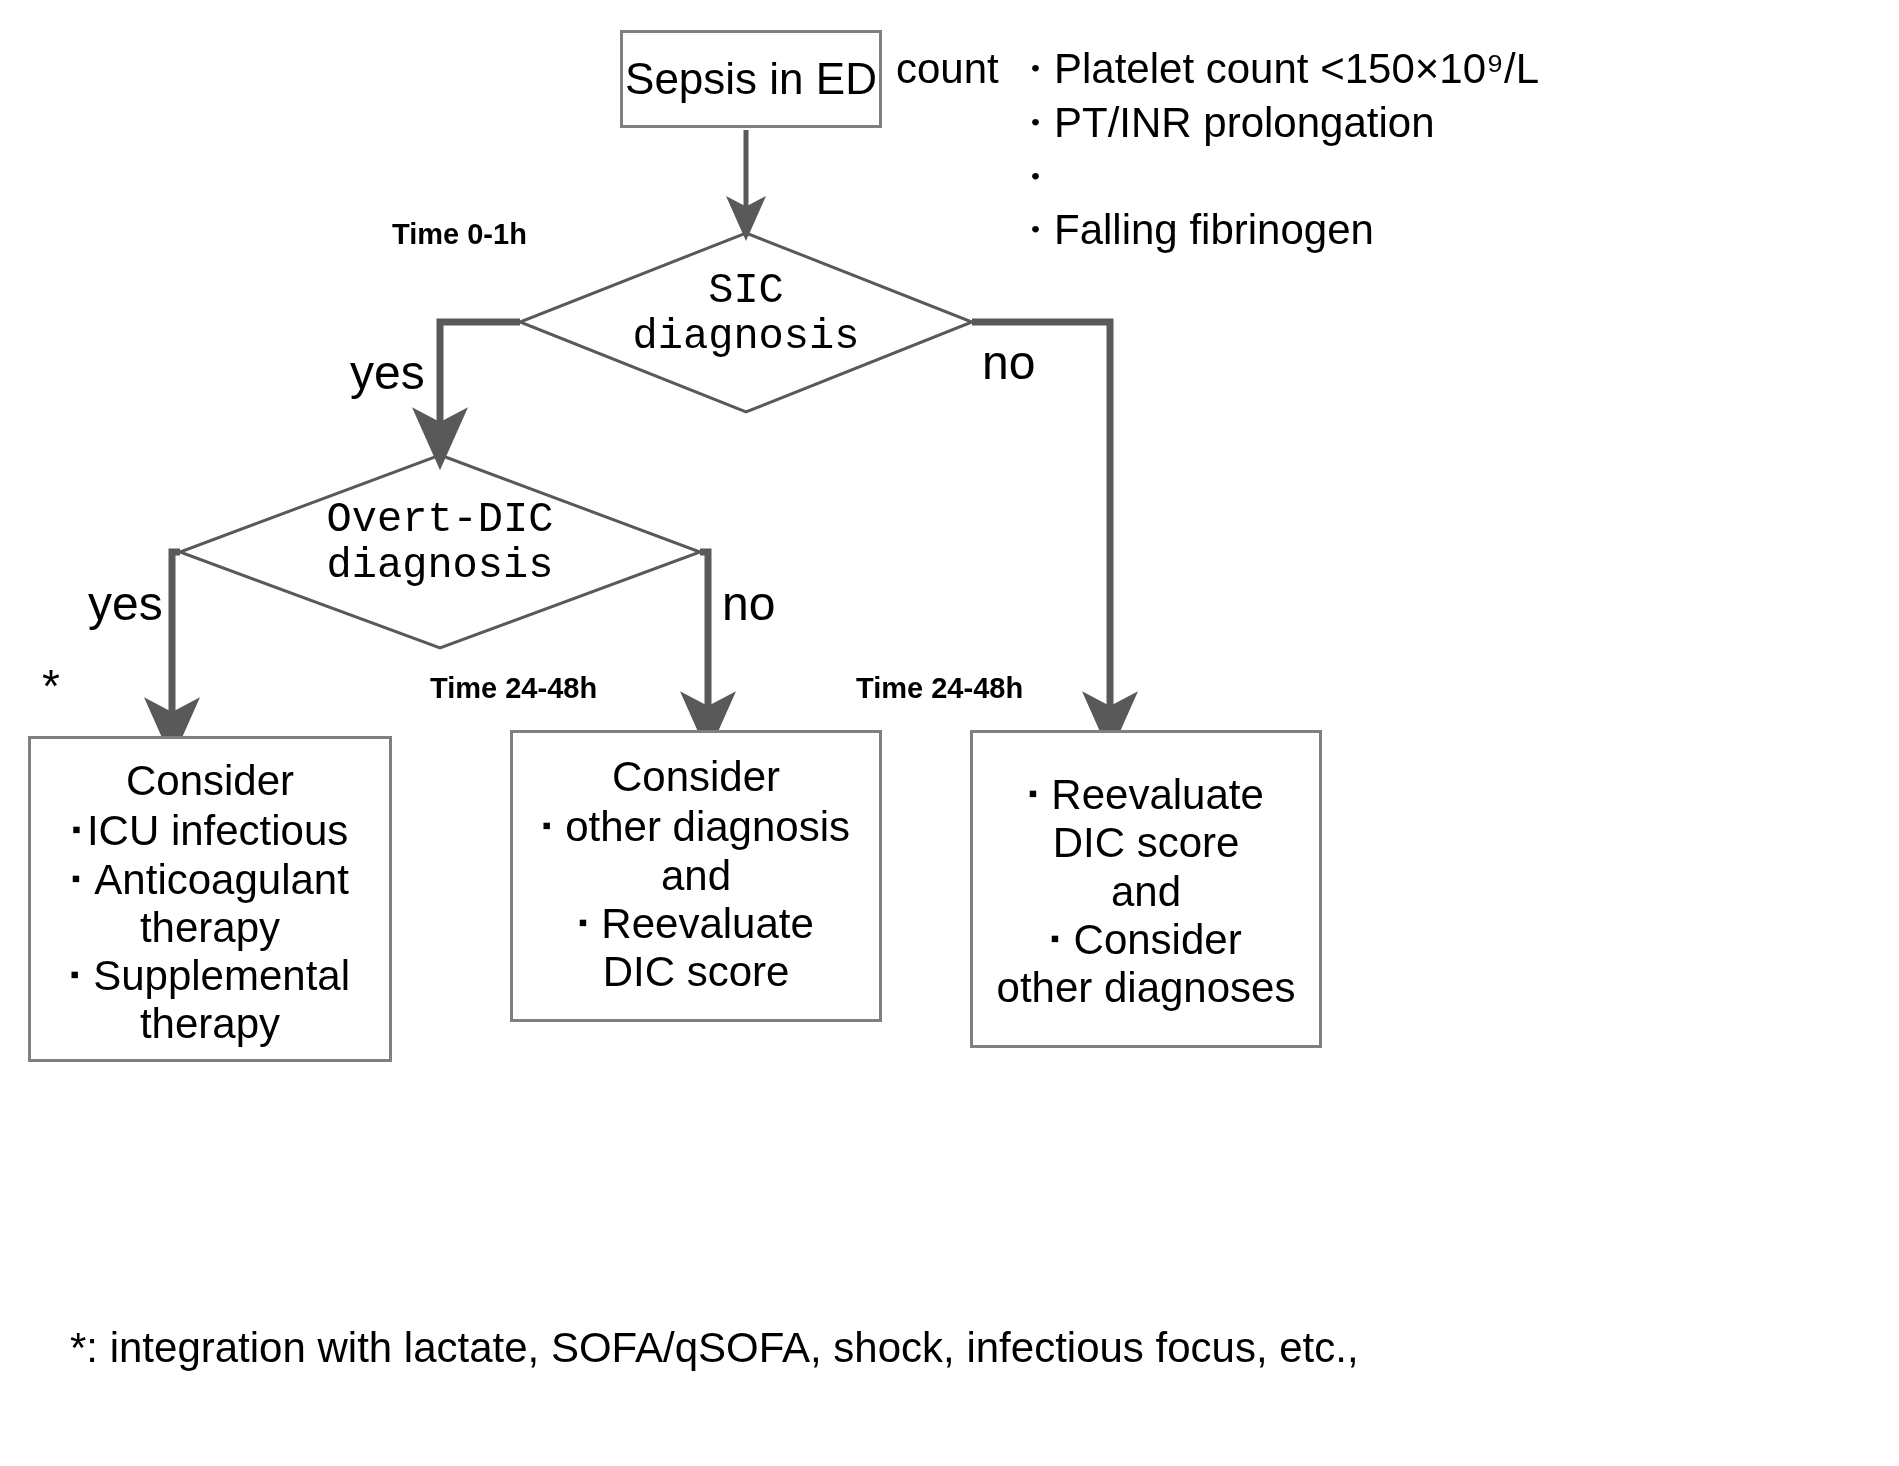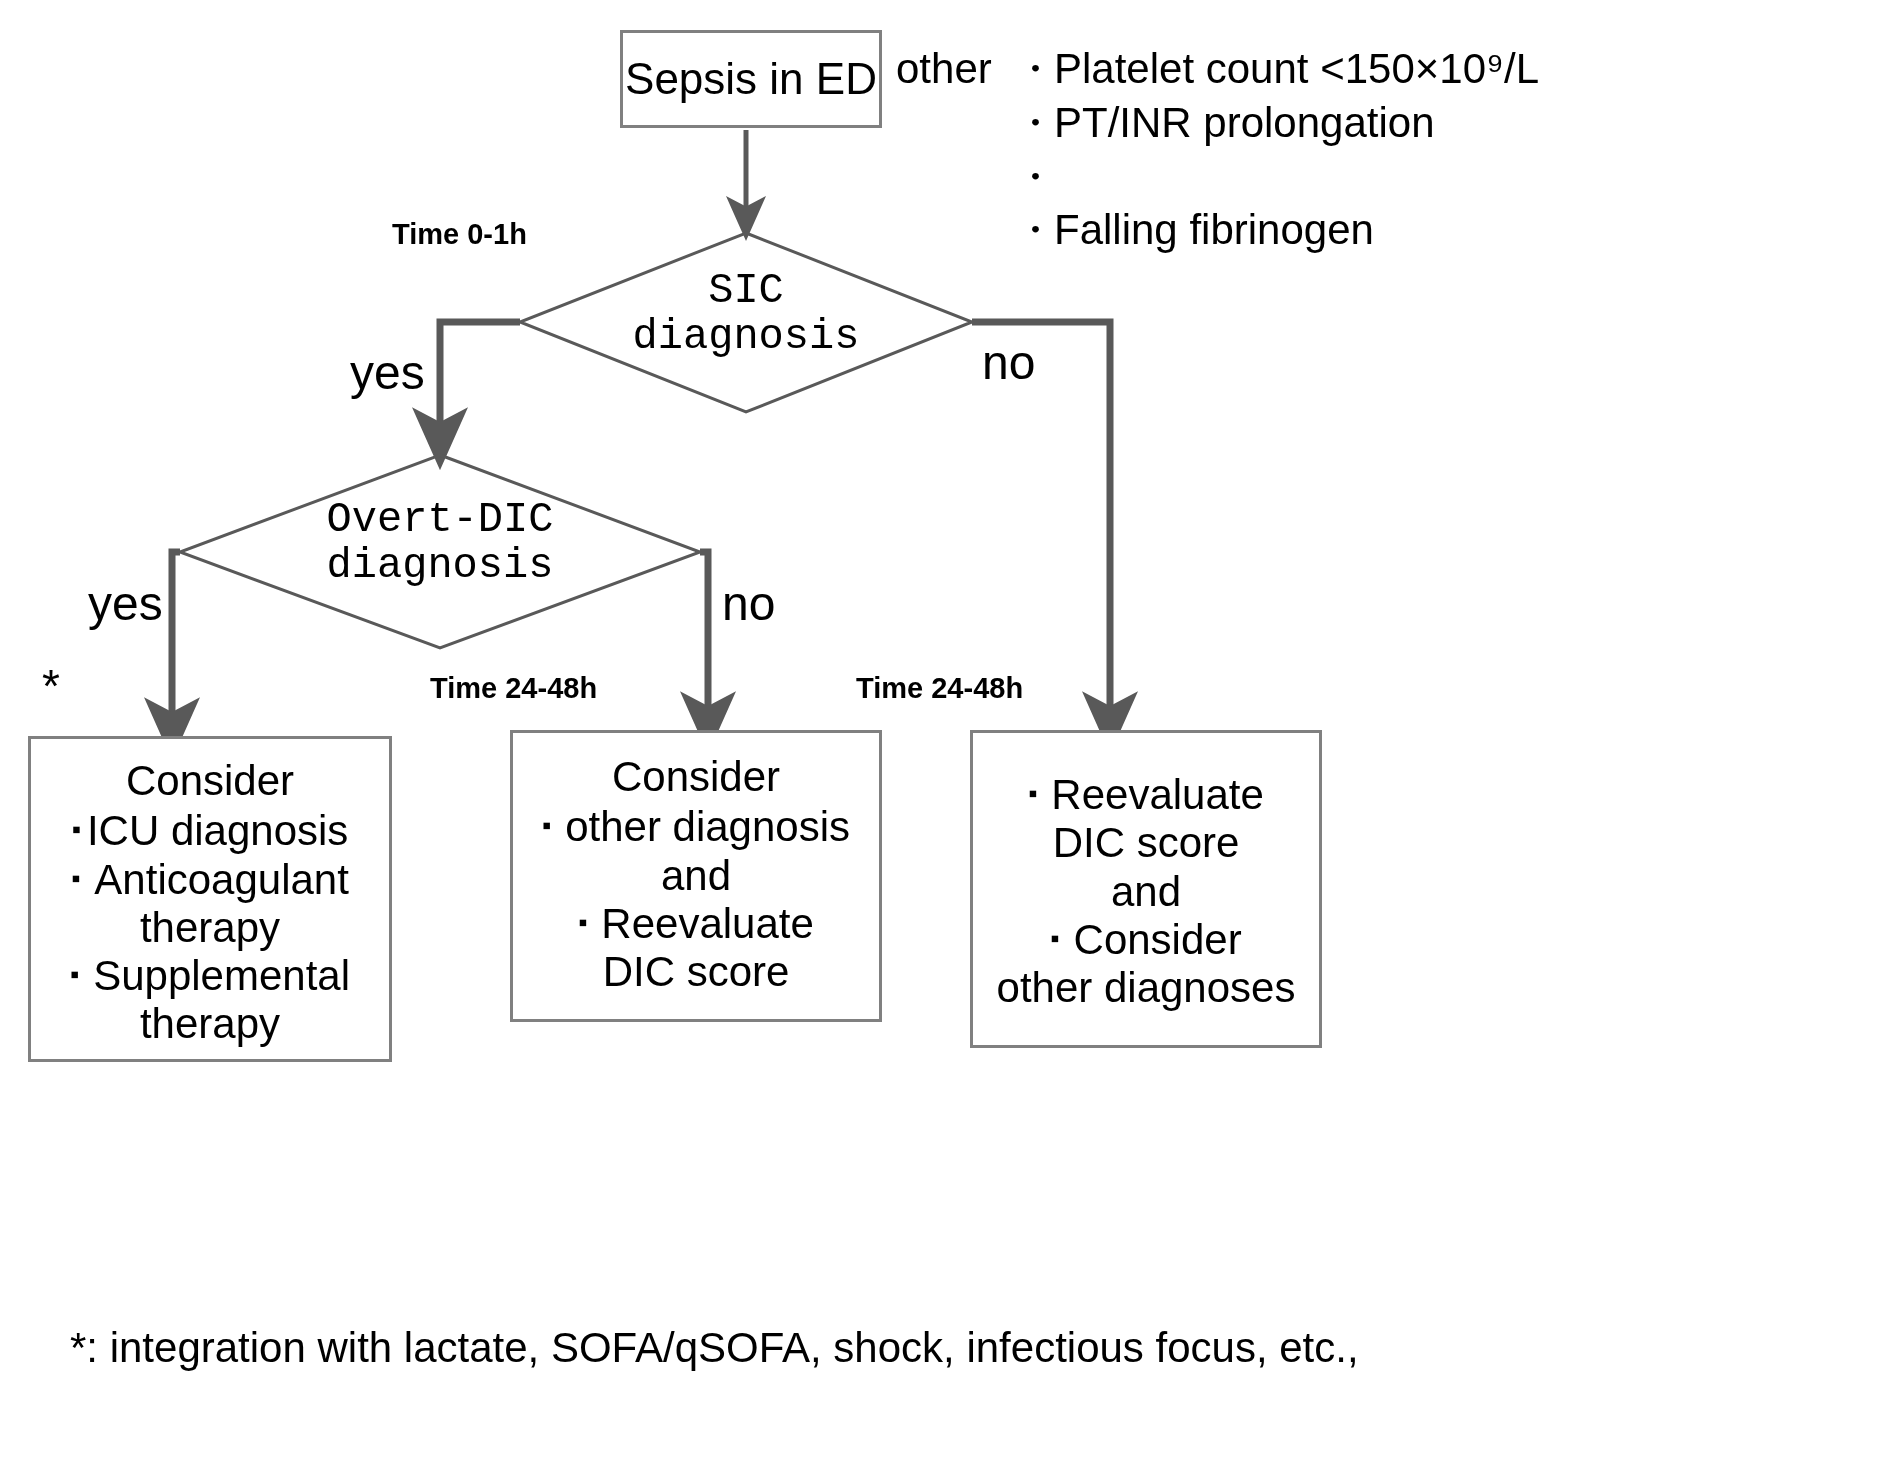--- a/index.html
+++ b/index.html
@@ -154,21 +154,21 @@
 
     <polyline points="700,552 708,552 708,722" fill="none" stroke="#595959" stroke-width="7" marker-end="url(#arrowhead)"></polyline>
   </svg>
 
   <div id="sepsis-box" class="abs node-box">
     <div class="node-box-line">Sepsis in ED</div>
   </div>
 
   <div id="criteria" class="abs">
     <div class="crit-row">
-      <span class="crit-with">other</span>
+      <span class="crit-with">count</span>
       <span class="crit-bullet">・</span>
       <span class="crit-text">Platelet count &lt;150×10⁹/L</span>
     </div>
     <div class="crit-row">
       <span class="crit-with"></span>
       <span class="crit-bullet">・</span>
       <span class="crit-text">PT/INR prolongation</span>
     </div>
     <div class="crit-row">
       <span class="crit-with"></span>
@@ -200,21 +200,21 @@
   <div id="dic-yes" class="abs branch-label">yes</div>
   <div id="dic-no" class="abs branch-label">no</div>
 
   <div id="asterisk-marker" class="abs">*</div>
 
   <div id="box-left" class="abs node-box">
     <div class="bx-line head">Consider</div>
 
     <div class="bx-bullet-line">
       <span class="sq">▪</span>
-      <span>ICU diagnosis</span>
+      <span>ICU infectious</span>
     </div>
 
     <div class="bx-bullet-line pad">
       <span class="sq">▪</span>
       <span>Anticoagulant</span>
     </div>
     <div class="bx-line">therapy</div>
 
     <div class="bx-bullet-line pad">
       <span class="sq">▪</span>

